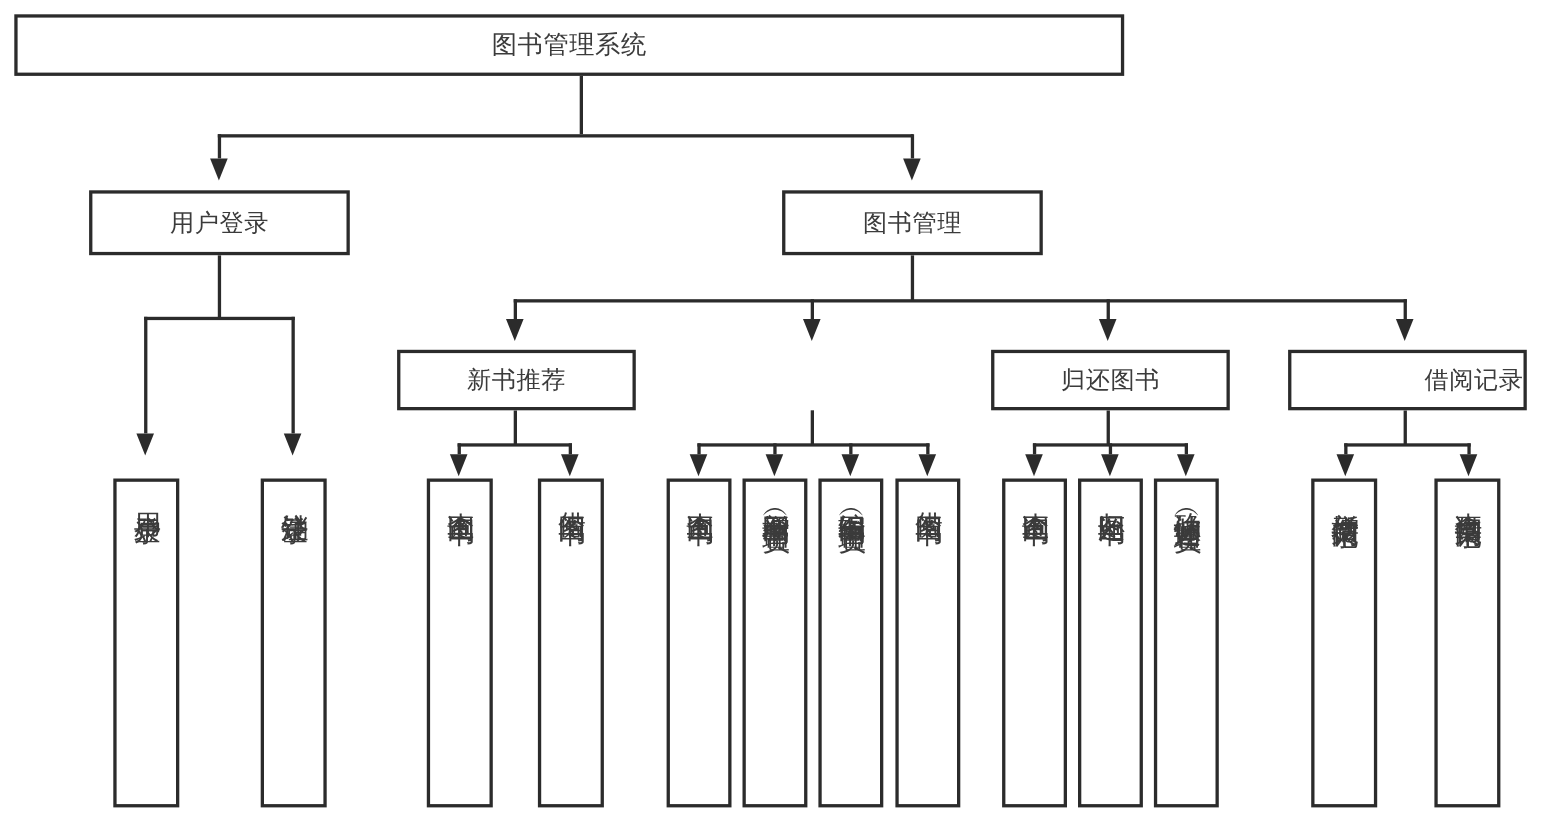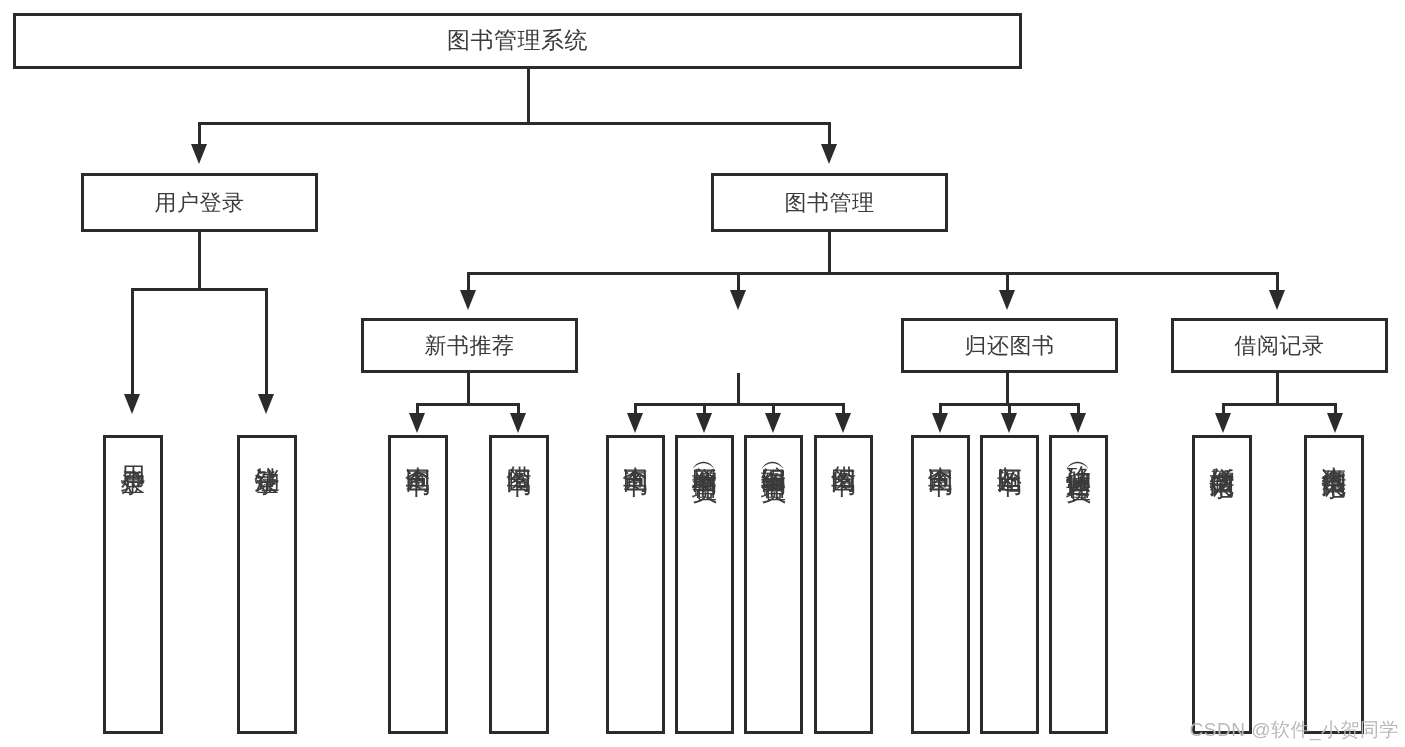--- a/index.html
+++ b/index.html
@@ -149,21 +149,21 @@
   <div class="node h-node" style="left:361px;top:318px;width:217px;height:55px;">
     <span class="lbl">新书推荐</span>
   </div>
 
   <div class="node h-node" style="left:711px;top:173px;width:237px;height:59px;">
     <span class="lbl">图书管理</span>
   </div>
   <div class="node h-node" style="left:901px;top:318px;width:217px;height:55px;">
     <span class="lbl">归还图书</span>
   </div>
-  <div class="node h-node" style="left:1171px;top:318px;width:217px;height:55px;">
+  <div class="node h-node" style="left:1171px;top:318px;width:217px;height:55px;justify-content:flex-end;">
     <span class="lbl">借阅记录</span>
   </div>
 
   <div class="node v-node" style="left:103px;top:435px;width:60px;height:299px;">
     <span class="lbl">用户登录</span>
   </div>
   <div class="node v-node" style="left:237px;top:435px;width:60px;height:299px;">
     <span class="lbl">注销登录</span>
   </div>
 
@@ -197,15 +197,14 @@
     <span class="lbl">确认归还（管理员）</span>
   </div>
 
   <div class="node v-node" style="left:1192px;top:435px;width:60px;height:299px;">
     <span class="lbl">新增借阅记录</span>
   </div>
   <div class="node v-node" style="left:1304px;top:435px;width:60px;height:299px;">
     <span class="lbl">查询借阅记录</span>
   </div>
 
-  <div id="watermark">CSDN @软件_小贺同学</div>
 
 </div>
 
 </body></html>

